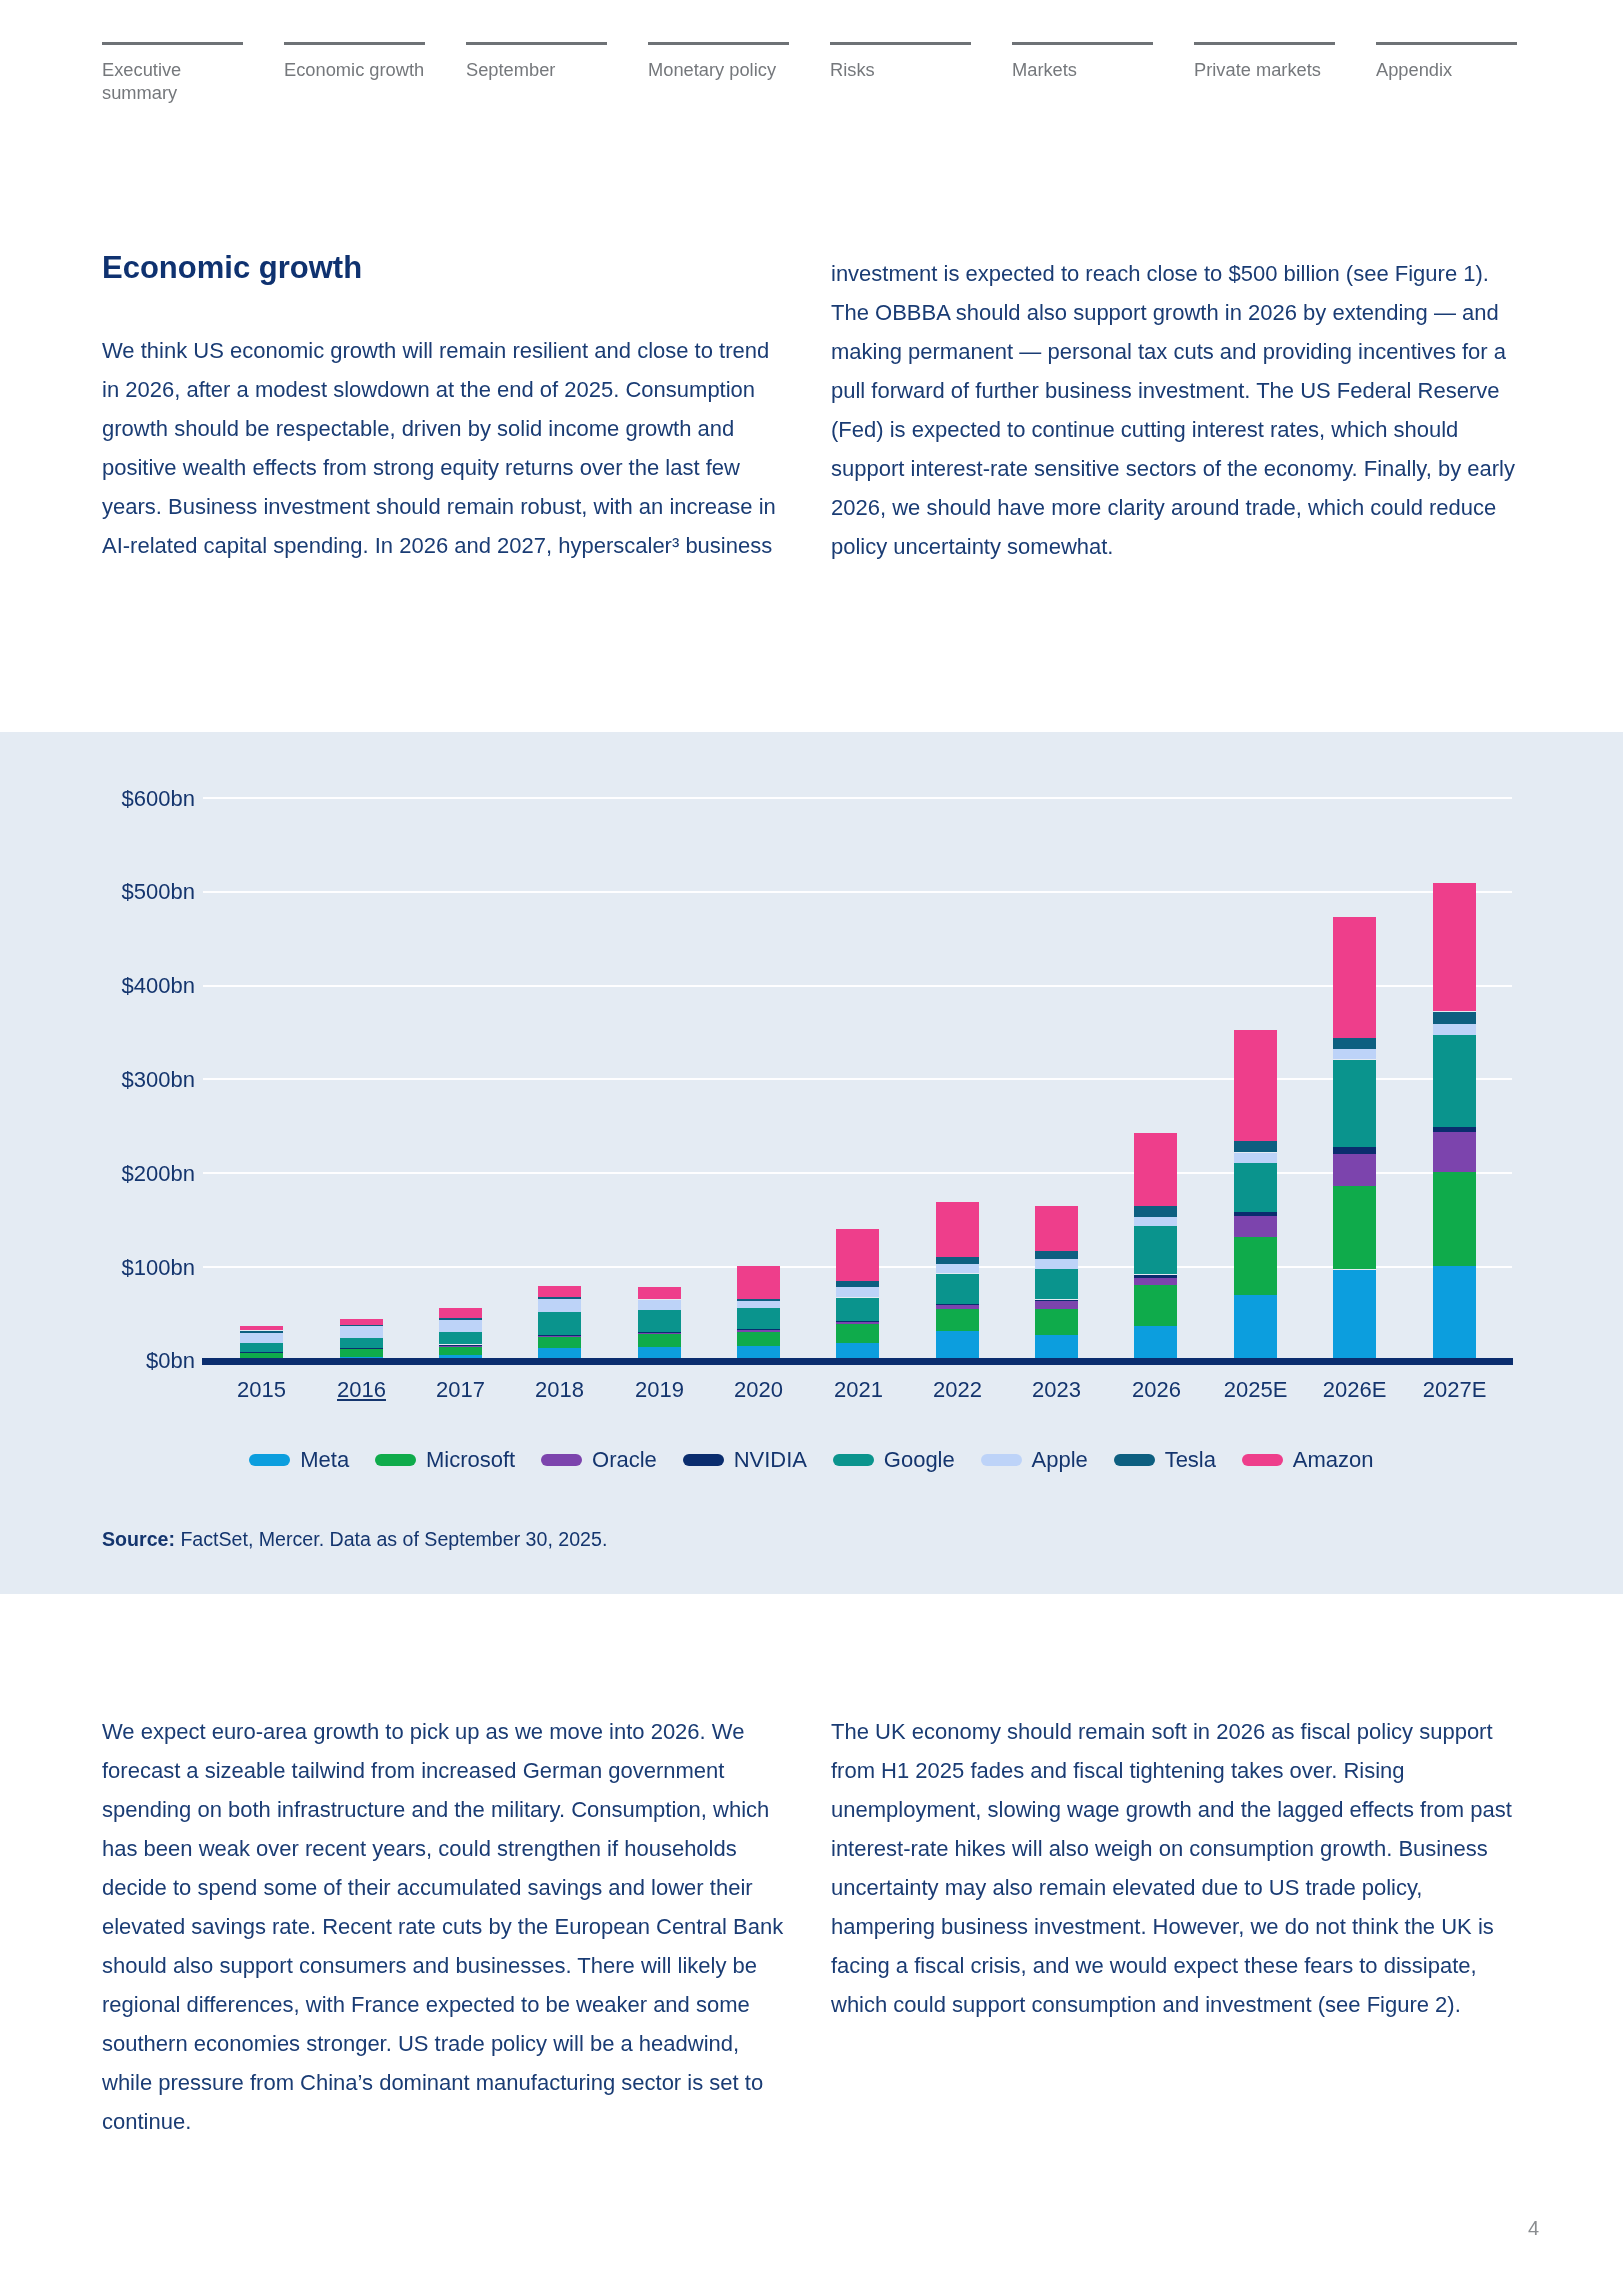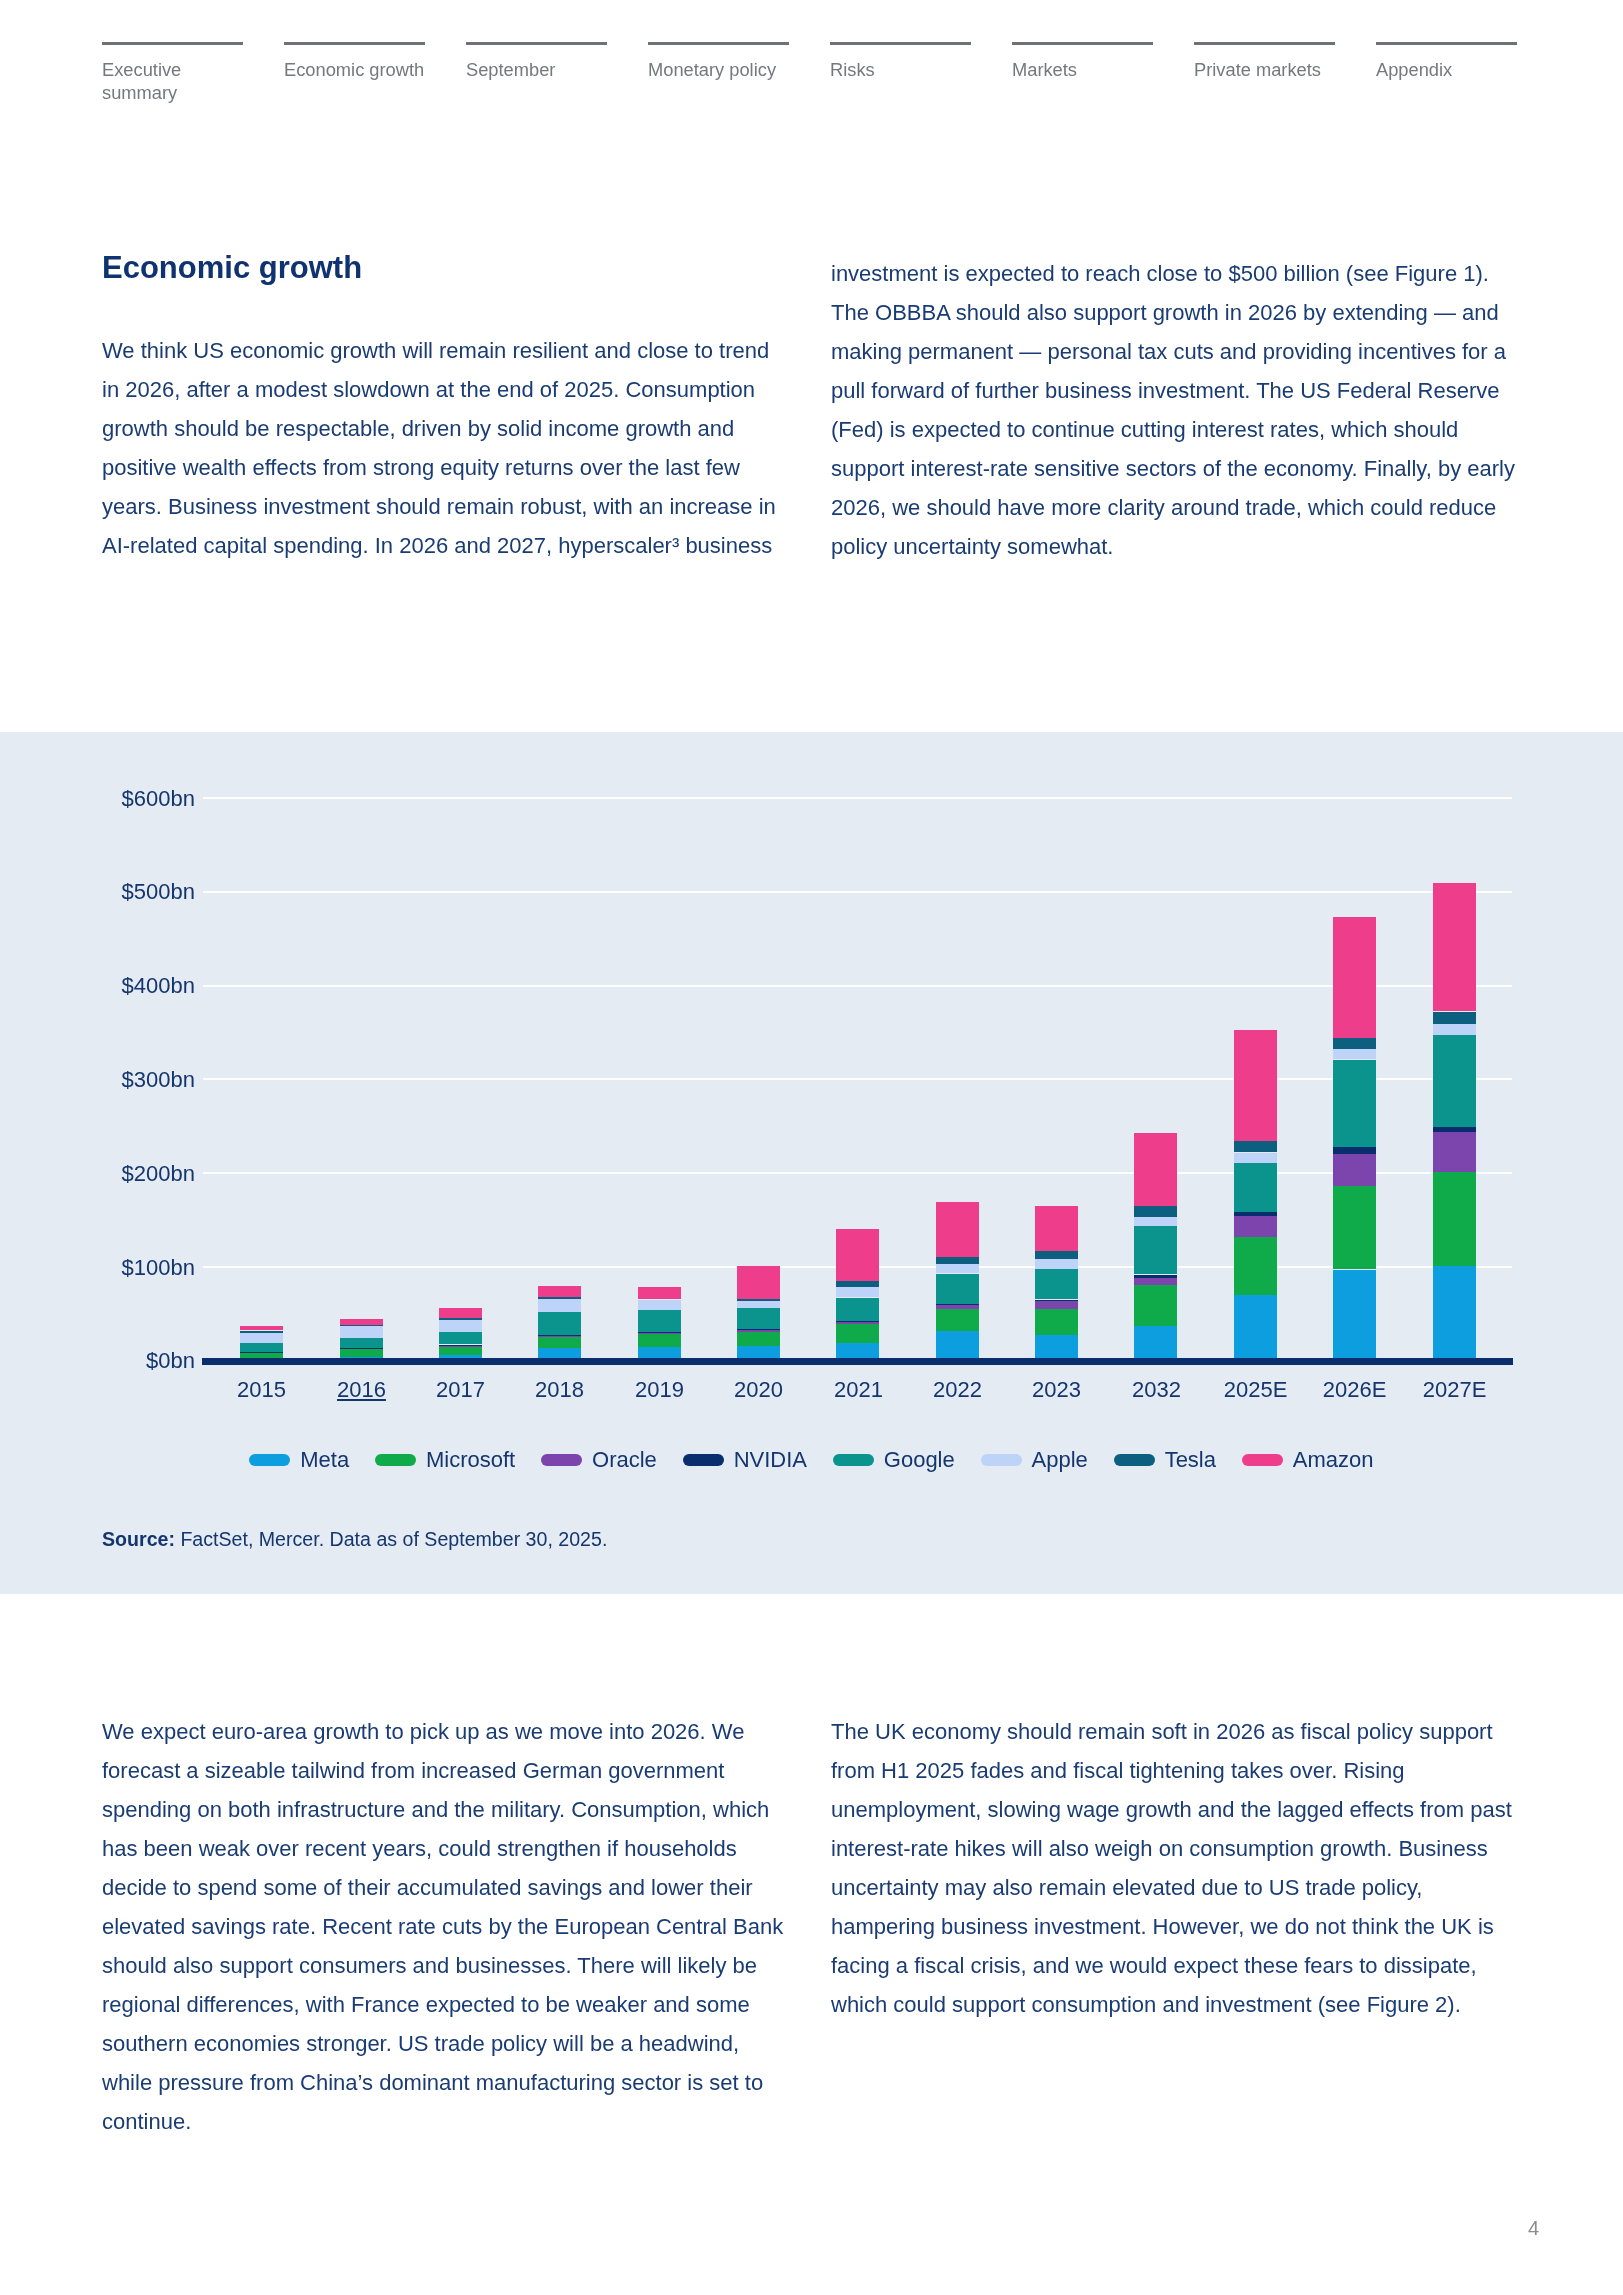--- a/index.html
+++ b/index.html
@@ -183,21 +183,21 @@
         <div class="seg" style="left: 1035px; top: 474px; height: 45px; background: rgb(238, 62, 139);"></div>
         <div class="xtick" style="left: 1004px;">2023</div>
         <div class="seg" style="left: 1134px; top: 594px; height: 35px; background: rgb(12, 158, 222);"></div>
         <div class="seg" style="left: 1134px; top: 552px; height: 42px; background: rgb(15, 171, 75);"></div>
         <div class="seg" style="left: 1134px; top: 546px; height: 6.5px; background: rgb(124, 68, 173);"></div>
         <div class="seg" style="left: 1134px; top: 543px; height: 3px; background: rgb(10, 45, 110);"></div>
         <div class="seg" style="left: 1134px; top: 493px; height: 49px; background: rgb(10, 148, 141);"></div>
         <div class="seg" style="left: 1134px; top: 485px; height: 8.8px; background: rgb(189, 211, 248);"></div>
         <div class="seg" style="left: 1134px; top: 474px; height: 10.6px; background: rgb(13, 95, 128);"></div>
         <div class="seg" style="left: 1134px; top: 401px; height: 73px; background: rgb(238, 62, 139);"></div>
-        <div class="xtick" style="left: 1104px;">2032</div>
+        <div class="xtick" style="left: 1104px;">2026</div>
         <div class="seg" style="left: 1234px; top: 563px; height: 66px; background: rgb(12, 158, 222);"></div>
         <div class="seg" style="left: 1234px; top: 505px; height: 58px; background: rgb(15, 171, 75);"></div>
         <div class="seg" style="left: 1234px; top: 483px; height: 21.6px; background: rgb(124, 68, 173);"></div>
         <div class="seg" style="left: 1234px; top: 480px; height: 3.8px; background: rgb(10, 45, 110);"></div>
         <div class="seg" style="left: 1234px; top: 431px; height: 49px; background: rgb(10, 148, 141);"></div>
         <div class="seg" style="left: 1234px; top: 421px; height: 10.3px; background: rgb(189, 211, 248);"></div>
         <div class="seg" style="left: 1234px; top: 408px; height: 12.2px; background: rgb(13, 95, 128);"></div>
         <div class="seg" style="left: 1234px; top: 298px; height: 111px; background: rgb(238, 62, 139);"></div>
         <div class="xtick" style="left: 1203px;">2025E</div>
         <div class="seg" style="left: 1333px; top: 538px; height: 91px; background: rgb(12, 158, 222);"></div>

